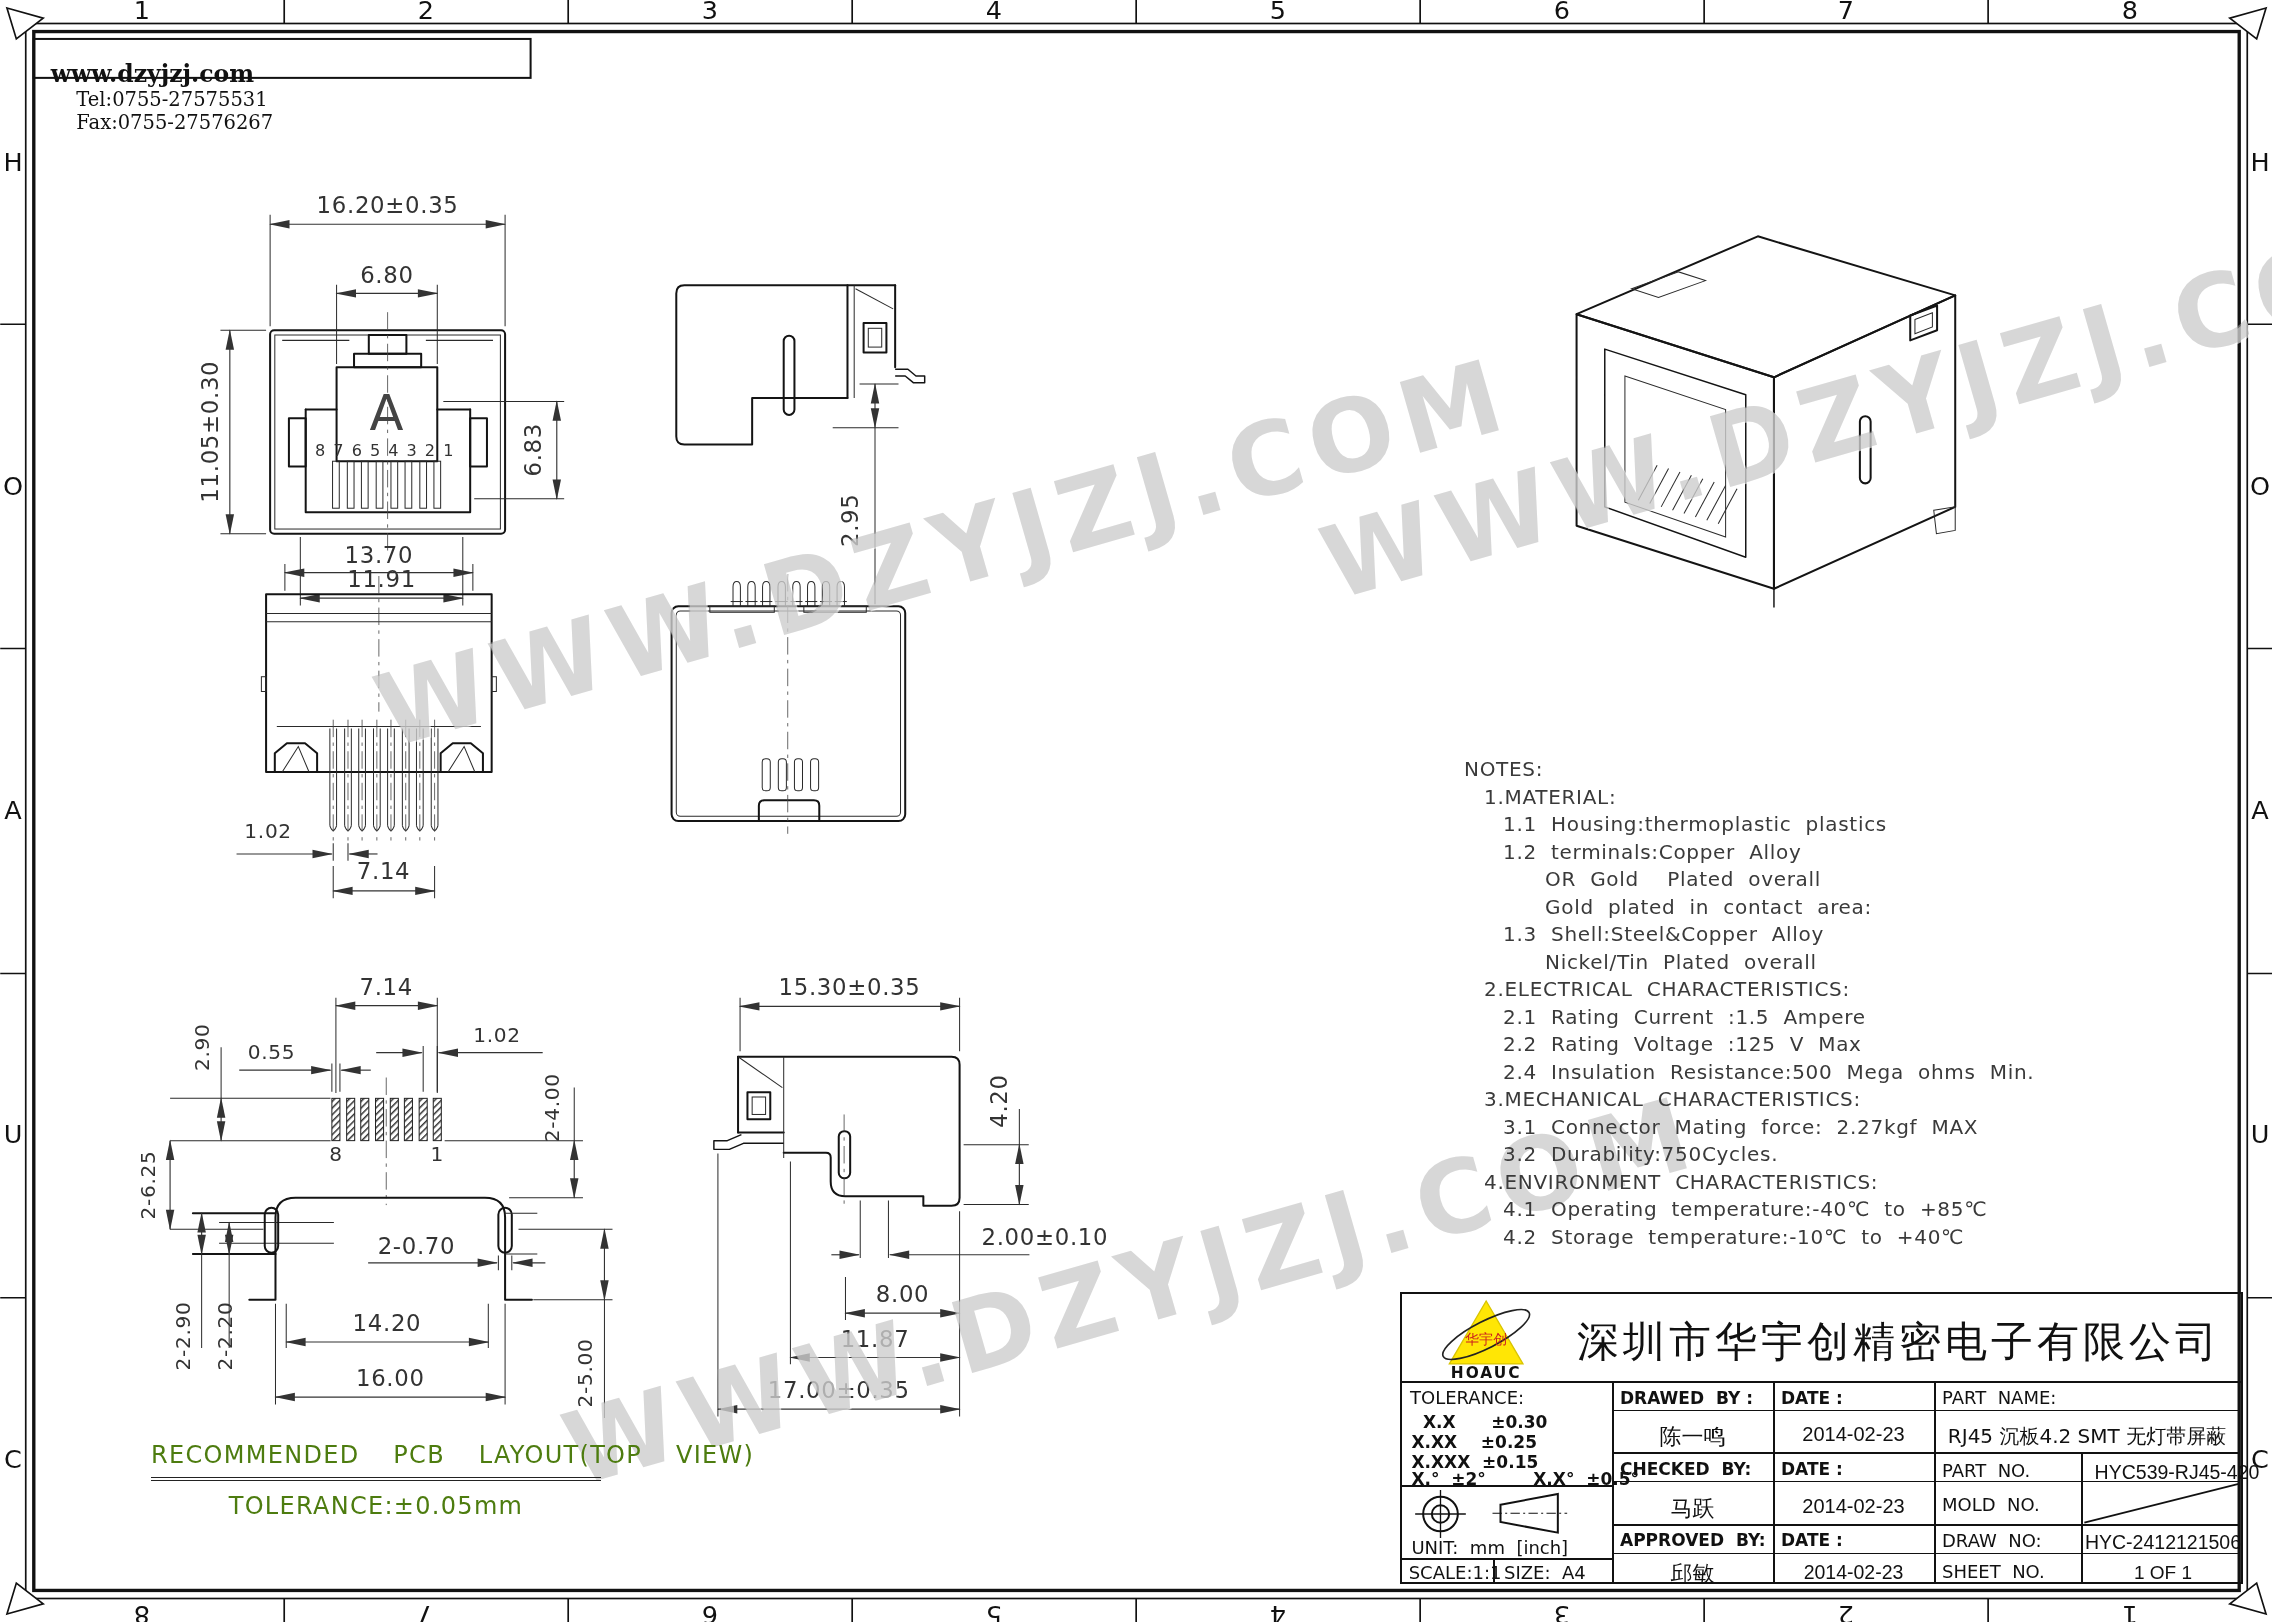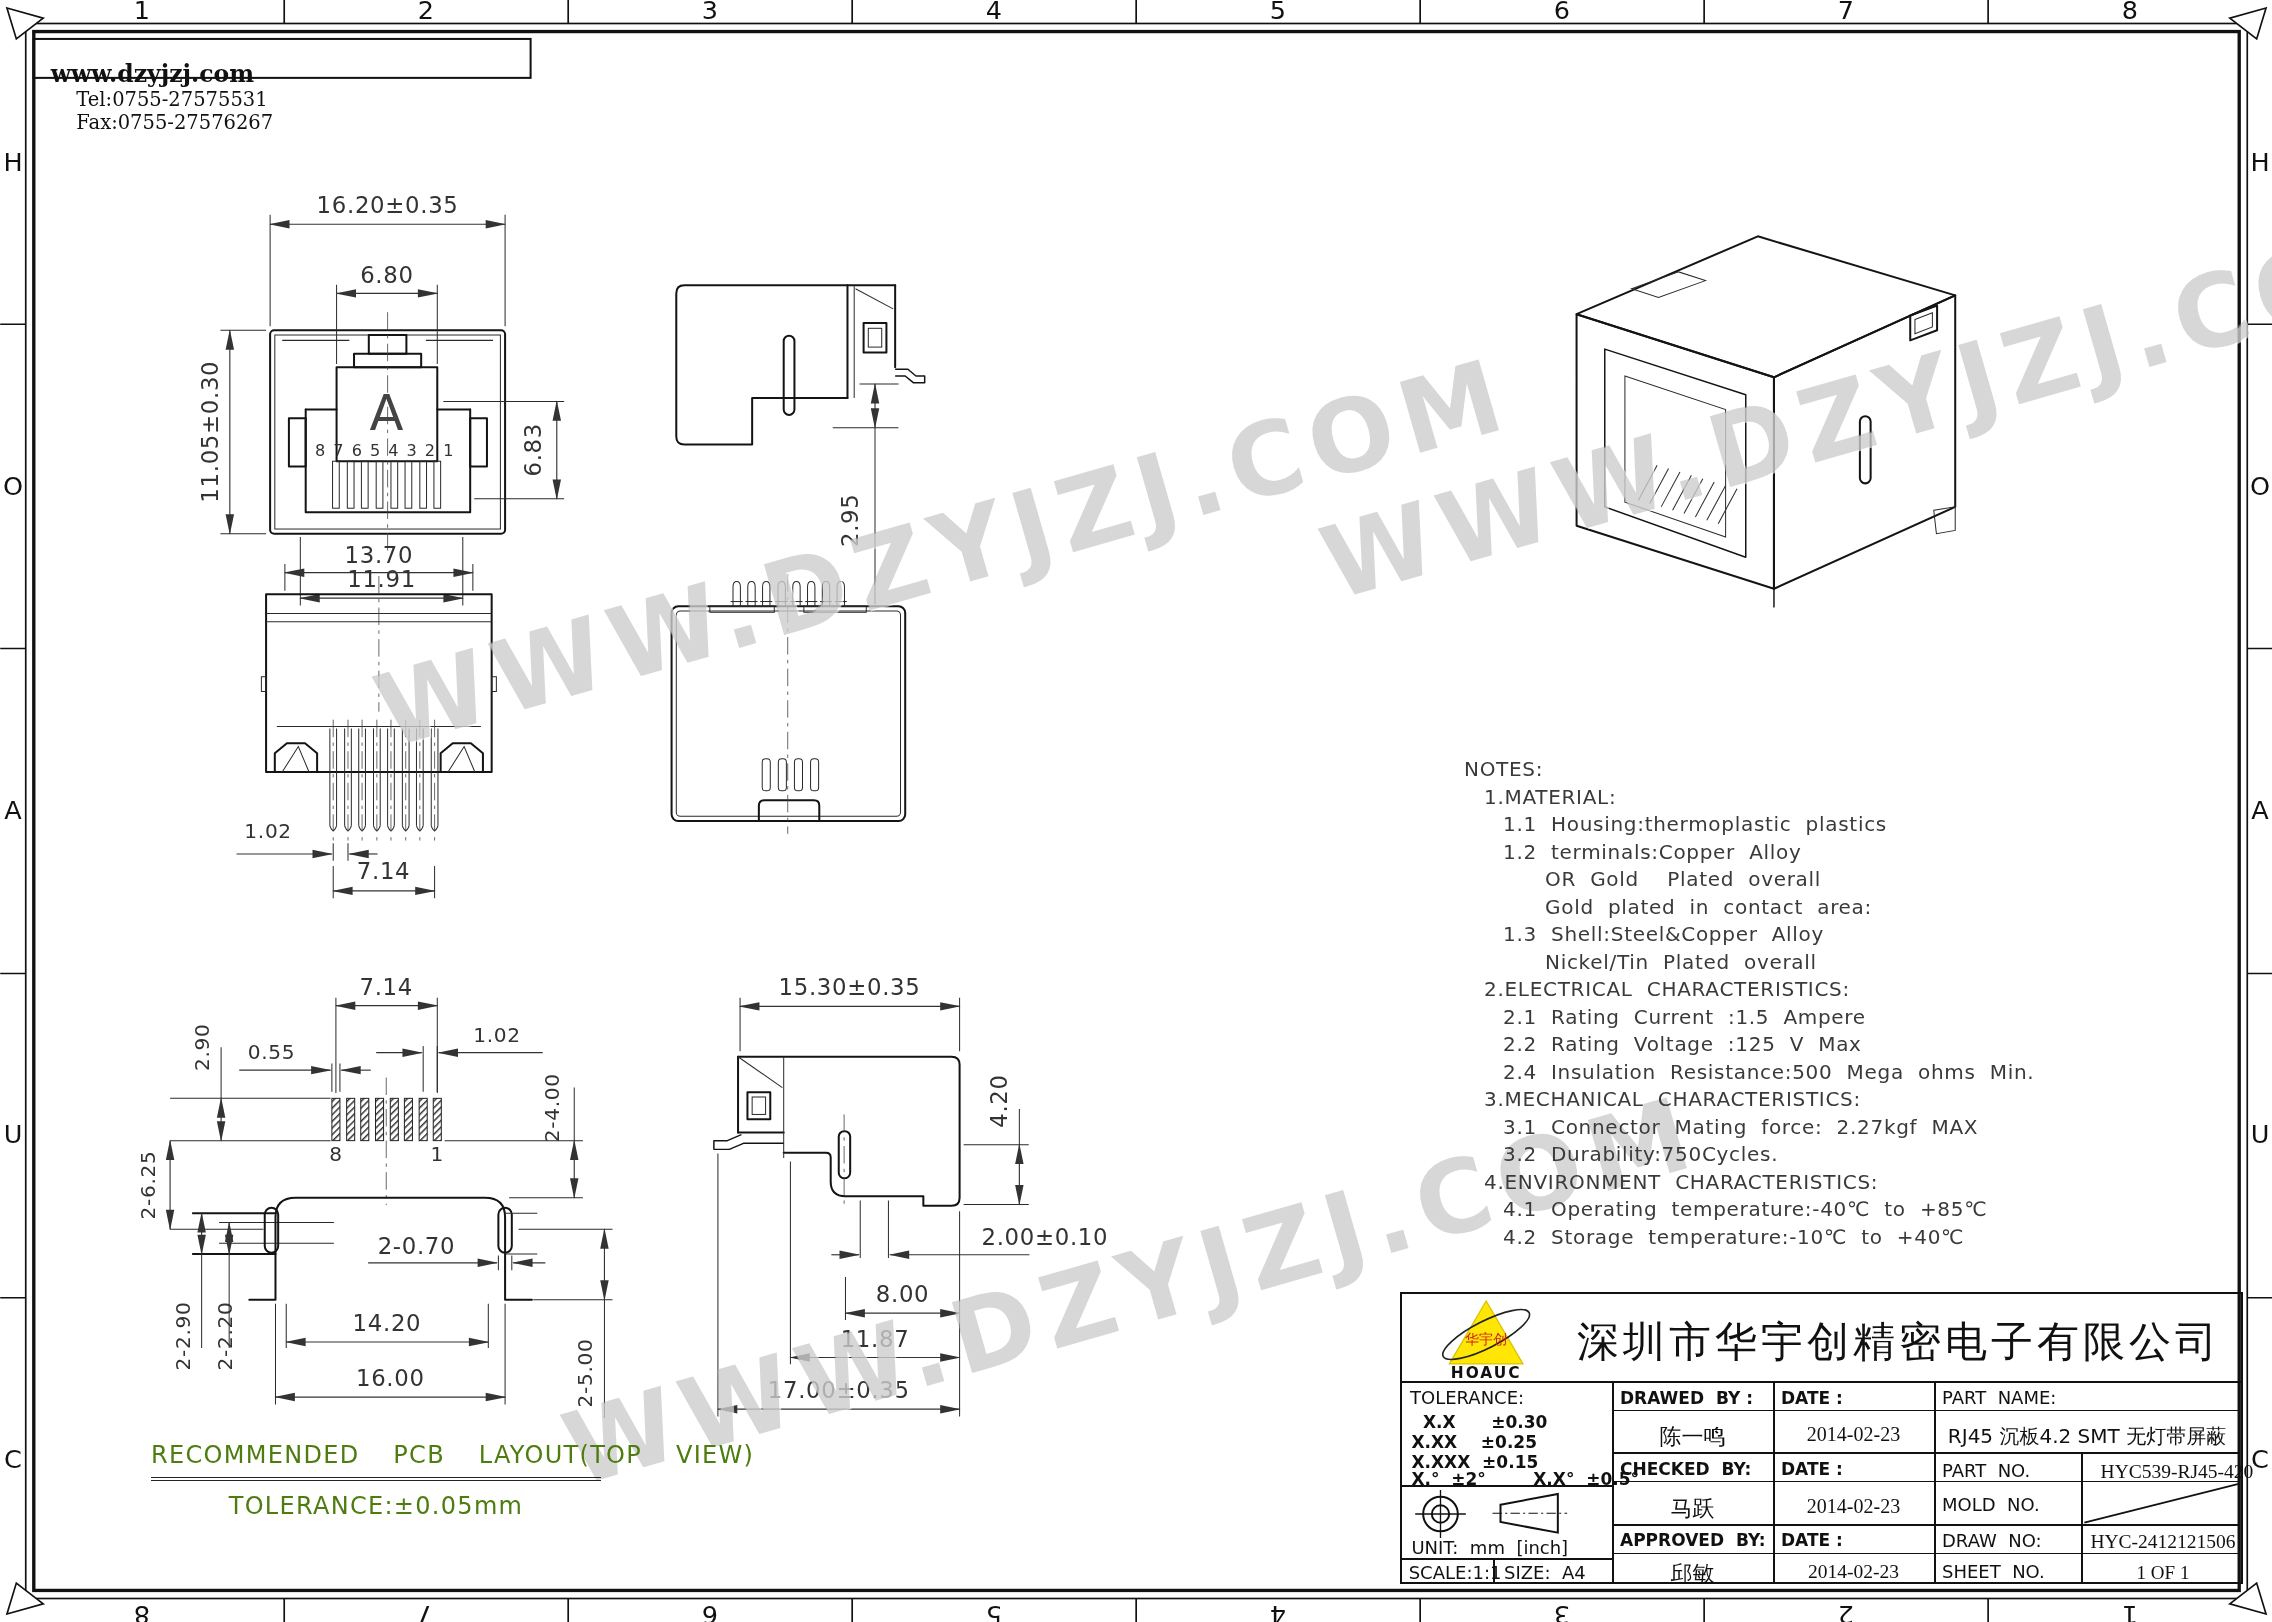--- a/index.html
+++ b/index.html
@@ -33,21 +33,21 @@
            letter-spacing:1.3px;word-spacing:8px;white-space:pre;}
   #pcb-caption{top:1441px;border-bottom:4.7px double #222;padding-bottom:8px;}
   #pcb-tol{top:1492px;}
   
   #tblock{left:1400px;top:1292px;width:843px;height:292px;border:2px solid #111;box-sizing:border-box;}
   .cellline{position:absolute;background:#111;}
   .tb-txt{position:absolute;white-space:pre;}
   .lbl{font-weight:600;font-size:17px;}
   .lbl27{font-weight:400;font-size:18px;}
   .cjk{font-size:22px;}
-  .serif{font-family:Liberation Serif, serif;}
+  .serif{font-family:Liberation Sans, sans-serif;}
   .cc{text-align:center;}
   #company{left:168px;top:20px;width:658px;text-align:center;font-size:42px;letter-spacing:4px;font-weight:500;}
 </style>
 </head>
 <body>
 
 <div id="page">
 
 <svg id="cad" width="2273" height="1622" viewBox="0 0 3385 2416">
 <defs>

